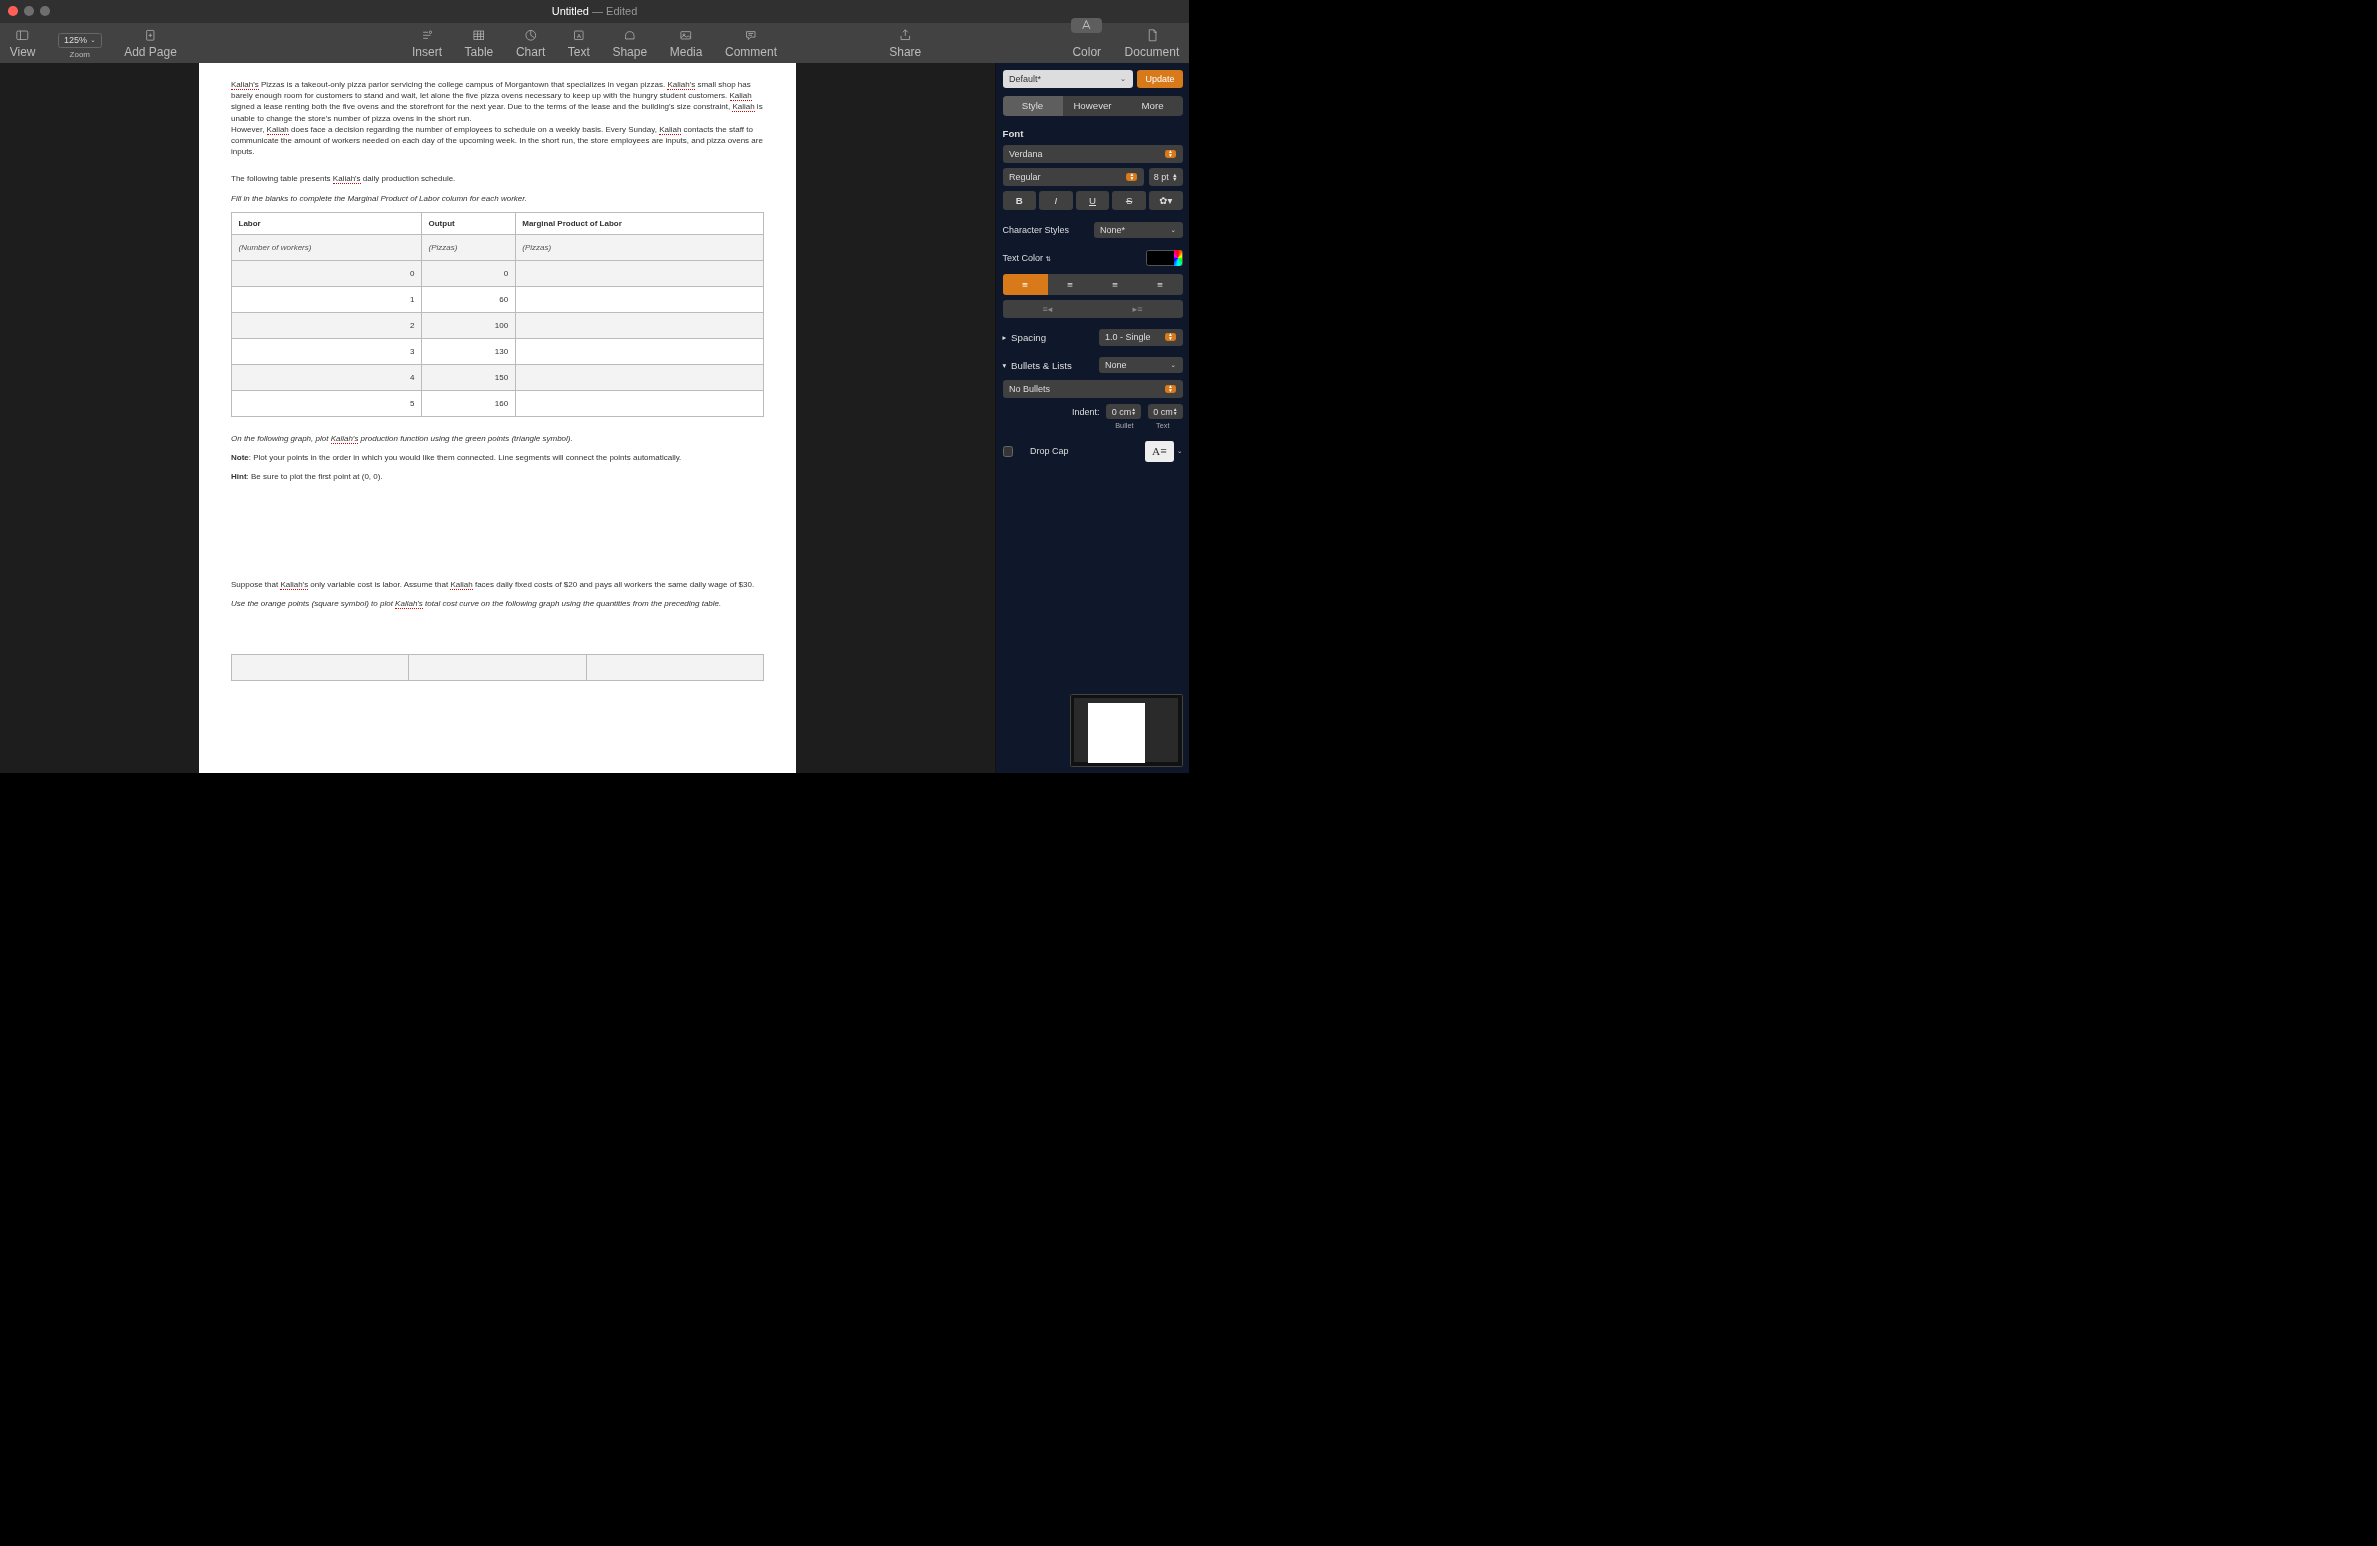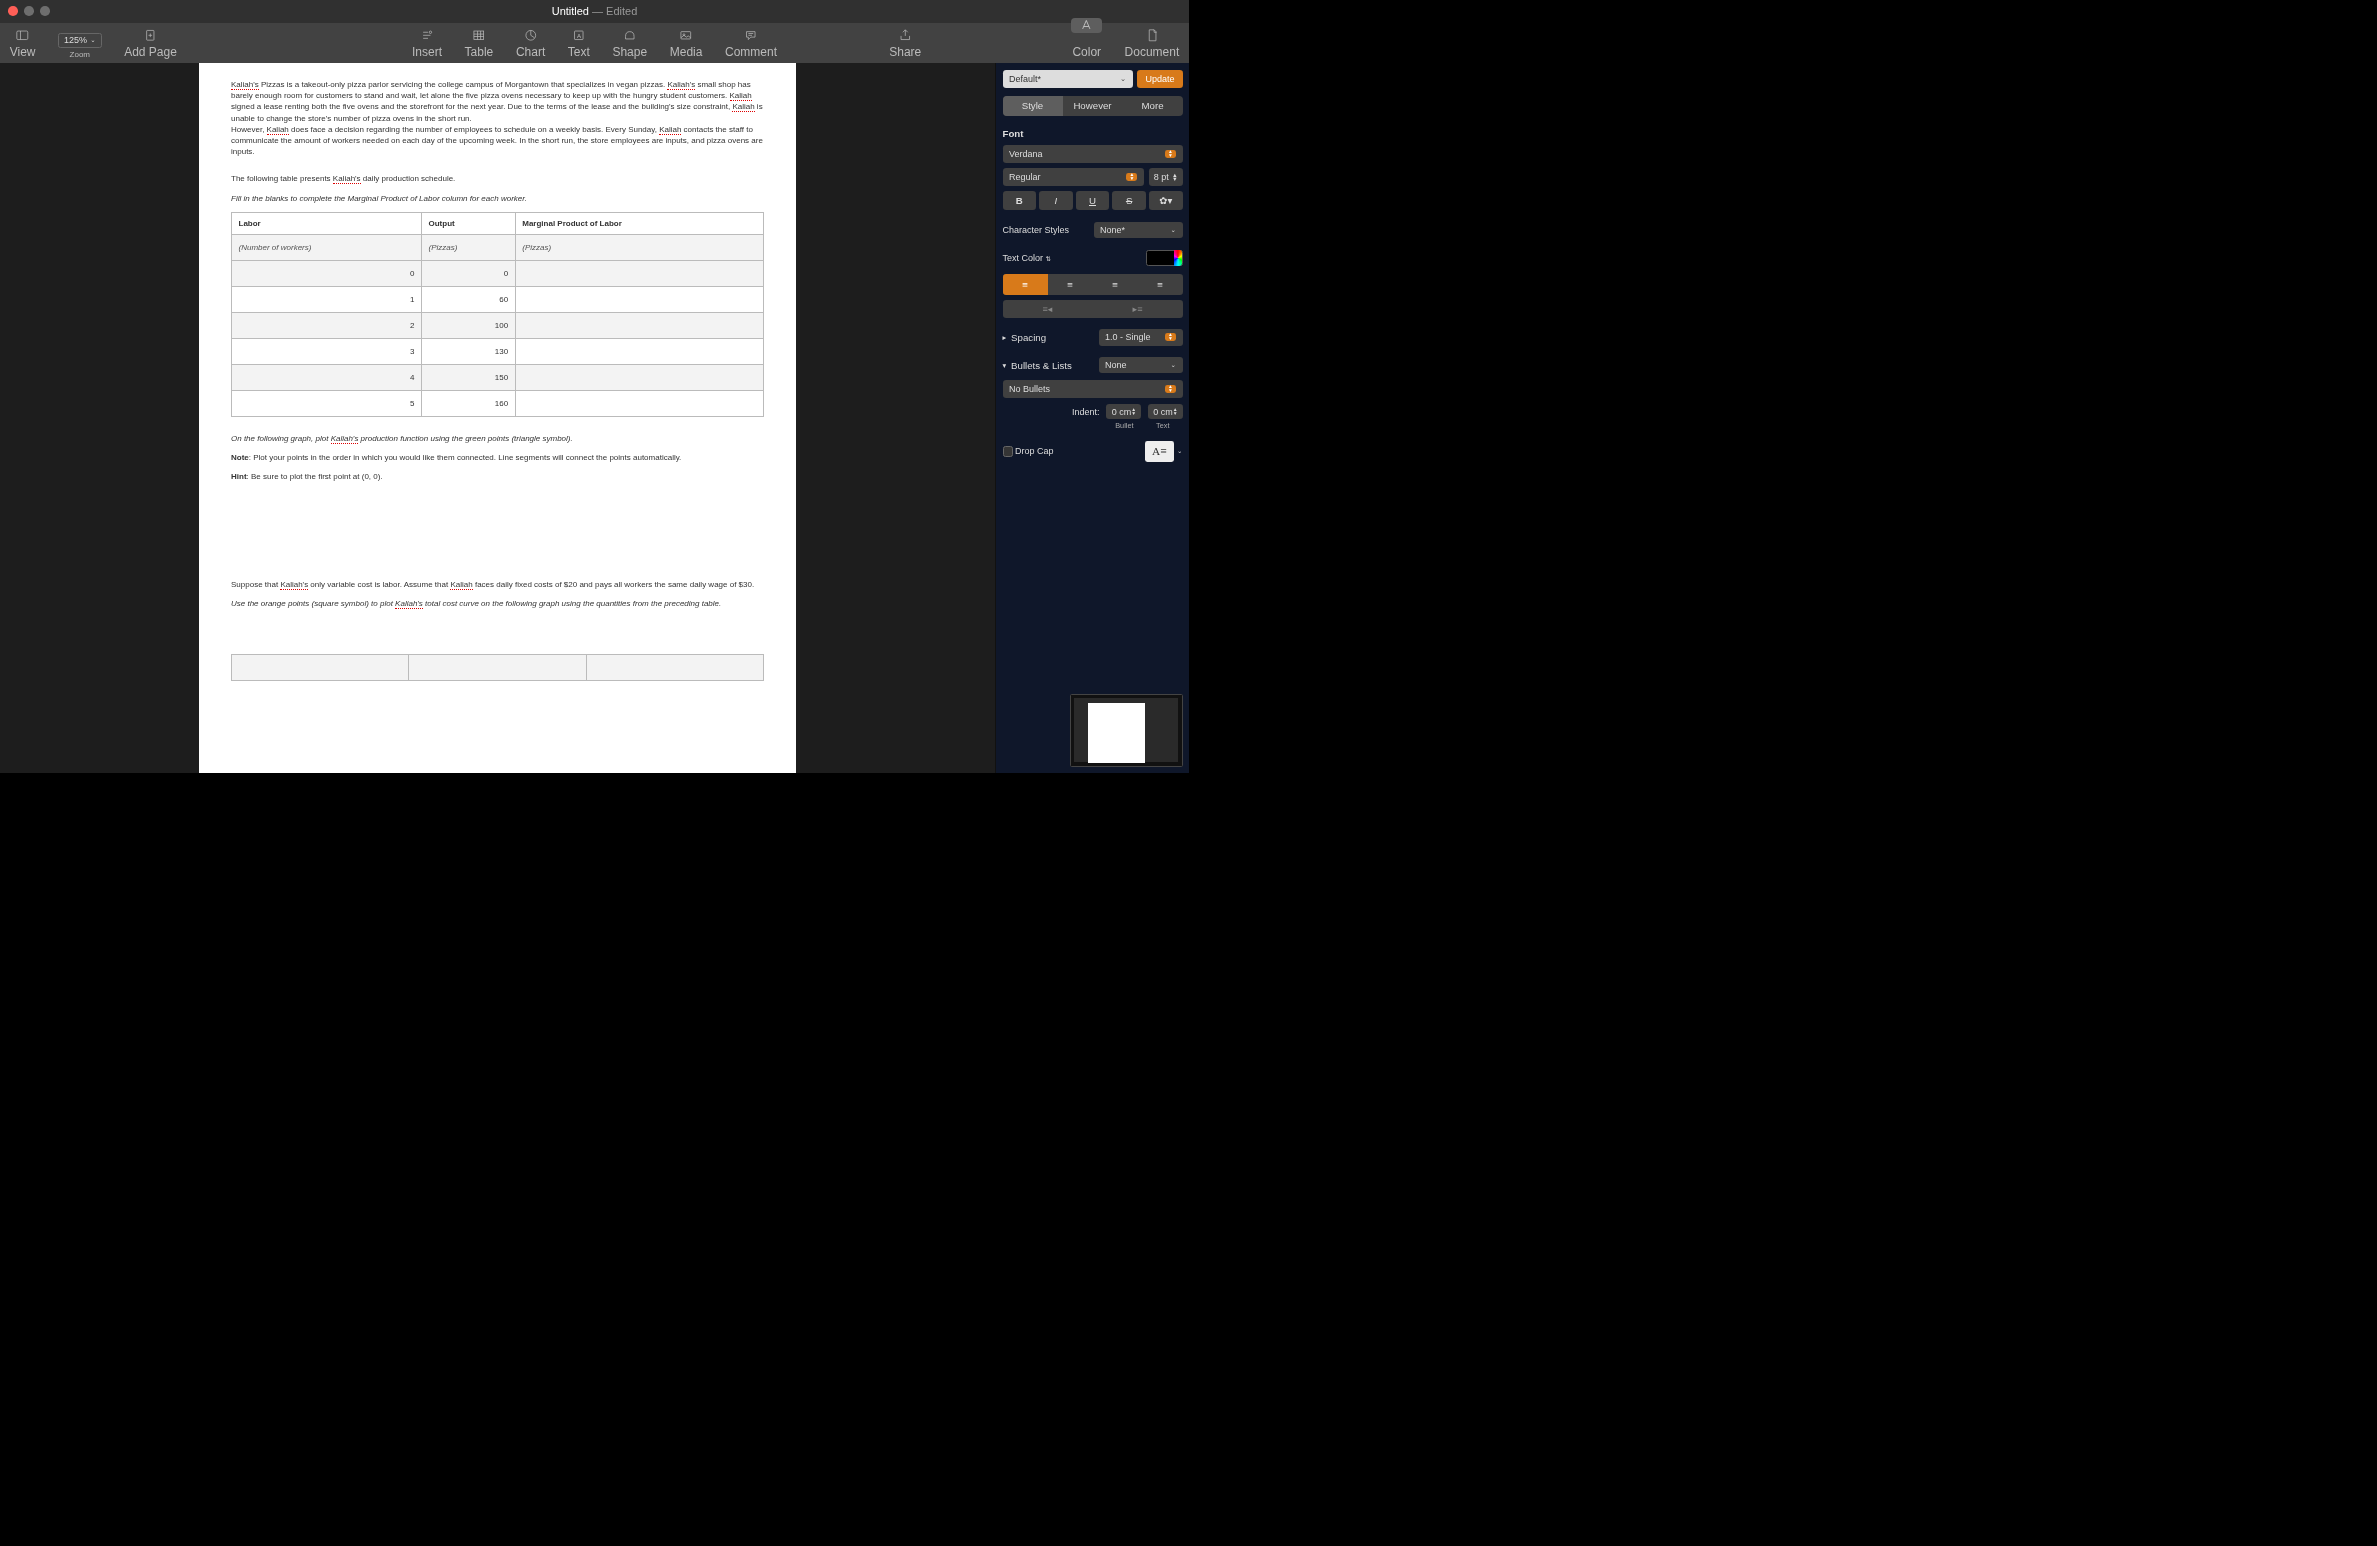--- a/index.html
+++ b/index.html
@@ -419,21 +419,21 @@
           <span>▼</span>
         </div>
       </div>
   </div>
   <div class="sublabels">
     <span>Bullet</span>
     <span>Text</span>
   </div>
 
   <div class="dropcap-row">
-    <div style="display:flex;align-items:center;gap:2px">
+    <div style="display:flex;align-items:center;gap:17px">
       <div class="chk"></div>
       <span>Drop Cap</span>
     </div>
     <div style="display:flex;align-items:center;gap:3.2px">
       <div class="dropcap-ico">A≡</div>
       <span style="font-size:6.5px">⌄</span>
     </div>
   </div>
 
   <div class="thumb">

